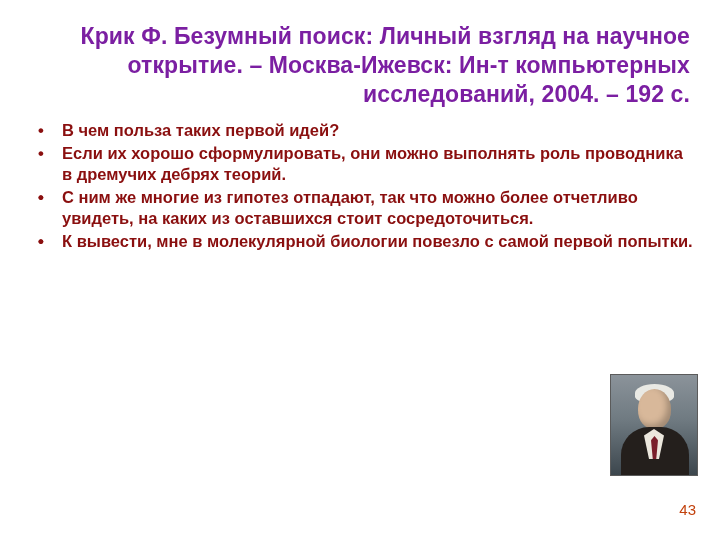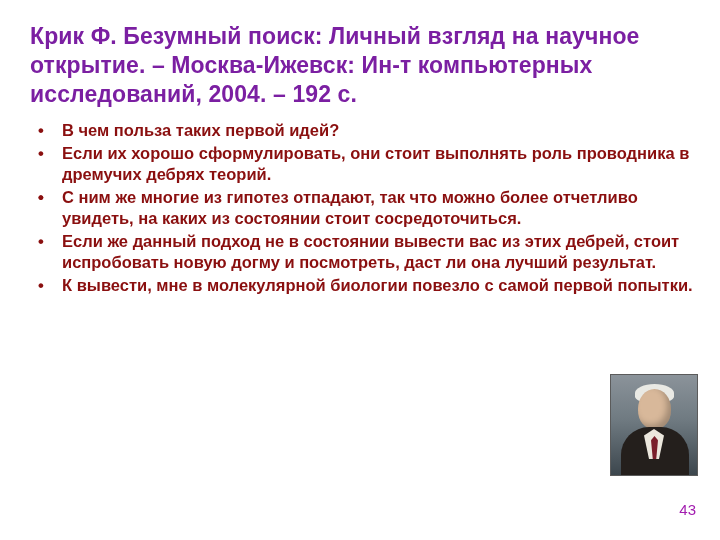--- a/index.html
+++ b/index.html
@@ -17,21 +17,21 @@
     position: relative;
     width: 720px;
     height: 540px;
     box-sizing: border-box;
   }
   .slide-title {
     position: absolute;
     left: 30px;
     top: 22px;
     width: 660px;
-    text-align: left;
+    text-align: right;
     color: #7b1fa2;
     font-size: 23px;
     font-weight: bold;
     line-height: 1.27;
     letter-spacing: 0.1px;
   }
   .bullet-list {
     position: absolute;
     left: 34px;
     top: 120px;
@@ -116,51 +116,50 @@
     top: 61px;
     width: 7px;
     height: 23px;
     background: #7a1f2b;
     clip-path: polygon(50% 0%, 100% 18%, 75% 100%, 25% 100%, 0% 18%);
   }
   .page-number {
     position: absolute;
     right: 24px;
     bottom: 22px;
-    color: #a21caf;
+    color: #c2410c;
     font-size: 15px;
     font-weight: normal;
   }
 </style>
 </head>
 <body>
 
 <div class="slide">
 
   <div class="slide-title">Крик Ф. Безумный поиск: Личный взгляд на научное открытие. – Москва-Ижевск: Ин-т компьютерных исследований, 2004. – 192 с.</div>
 
   <ul class="bullet-list">
     <li class="bullet-item">
       <span class="dot">•</span>
       <span>В чем польза таких первой идей?</span>
     </li>
     <li class="bullet-item">
       <span class="dot">•</span>
-      <span>Если их хорошо сформулировать, они стоит выполнять роль проводника в дремучих дебрях теорий.</span>
+      <span>Если их хорошо сформулировать, они можно выполнять роль проводника в дремучих дебрях теорий.</span>
     </li>
     <li class="bullet-item">
       <span class="dot">•</span>
     </li>
     <li class="bullet-item">
       <span class="dot">•</span>
-      <span>С ним же многие из гипотез отпадают, так что можно более отчетливо увидеть, на каких из состоянии стоит сосредоточиться.</span>
+      <span>С ним же многие из гипотез отпадают, так что можно более отчетливо увидеть, на каких из оставшихся стоит сосредоточиться.</span>
     </li>
     <li class="bullet-item">
       <span class="dot">•</span>
-      <span>Если же данный подход не в состоянии вывести вас из этих дебрей, стоит испробовать новую догму и посмотреть, даст ли она лучший результат.</span>
     </li>
     <li class="bullet-item">
       <span class="dot">•</span>
       <span>К вывести, мне в молекулярной биологии повезло с самой первой попытки.</span>
     </li>
   </ul>
 
   <div class="portrait">
     <div class="bg-wall"></div>
     <div class="hair"></div>

